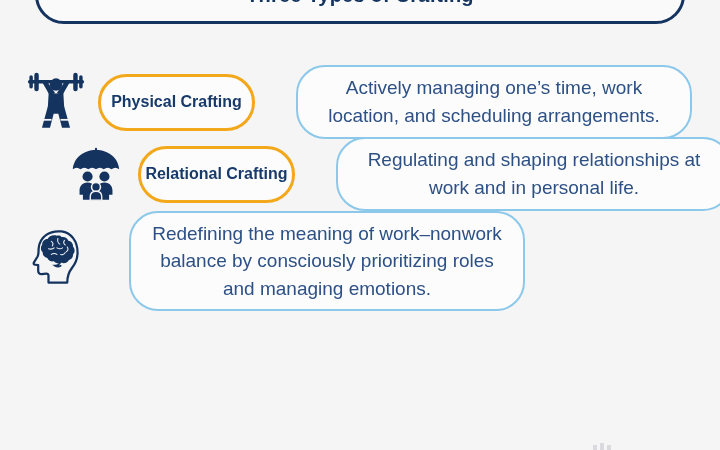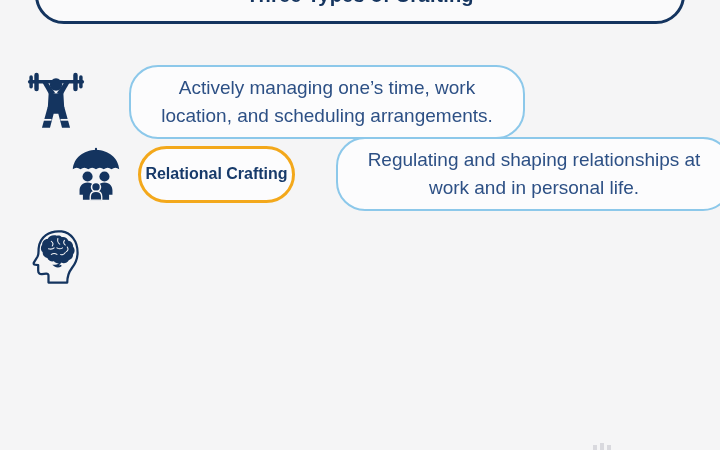--- a/index.html
+++ b/index.html
@@ -65,20 +65,23 @@
           <path d="M46.5 11 L38.5 25 L33 22.5 L42.2 9.5 Z"></path>
           <path d="M24.5 21.5 Q32 25 39.5 21.5 L40.5 38.5 L23.5 38.5 Z"></path>
           <path d="M23.5 37 L17.5 58.5 L25.8 58.5 L29.6 44 L34.4 44 L38.2 58.5 L46.5 58.5 L40.5 37 Z"></path>
         </g>
         <g fill="#f5f5f6">
           <rect x="18.8" y="49.5" width="8.6" height="1.8"></rect>
           <rect x="36.6" y="49.5" width="8.6" height="1.8"></rect>
         </g>
       </svg>
     </div>
+    <div class="pill">
+      <span>Physical Crafting</span>
+    </div>
     <div class="desc">
       <span>Actively managing one’s time, work location, and scheduling arrangements.</span>
     </div>
   </div>
 
   <div class="row" style="top:144px;padding-left:40px;">
     <div class="icon-box">
       <svg class="icon-svg" width="54" height="60" viewBox="0 0 64 64" aria-hidden="true">
         <g fill="#14345f">
           <rect x="30.7" y="1" width="2.6" height="5" rx="1.3"></rect>
@@ -112,17 +115,20 @@
           <path d="M41 13 q-2 3 1 5"></path>
           <path d="M24 22 q4 1 6 -1"></path>
           <path d="M33 21 q3 2 6 0"></path>
           <path d="M44 20 q2 3 -1 5"></path>
           <path d="M27 28 q3 -2 6 0"></path>
           <path d="M37 28 q3 1 5 -2"></path>
         </g>
         <path d="M37 36 q-2 4 -6 4 q3 2 6 0" fill="none" stroke="#14345f" stroke-width="1.8" stroke-linecap="round"></path>
       </svg>
     </div>
+    <div class="desc">
+      <span>Redefining the meaning of work–nonwork balance by consciously prioritizing roles and managing emotions.</span>
+    </div>
   </div>
 
   <div class="watermark"></div>
 
 </div>
 
 </body></html>

